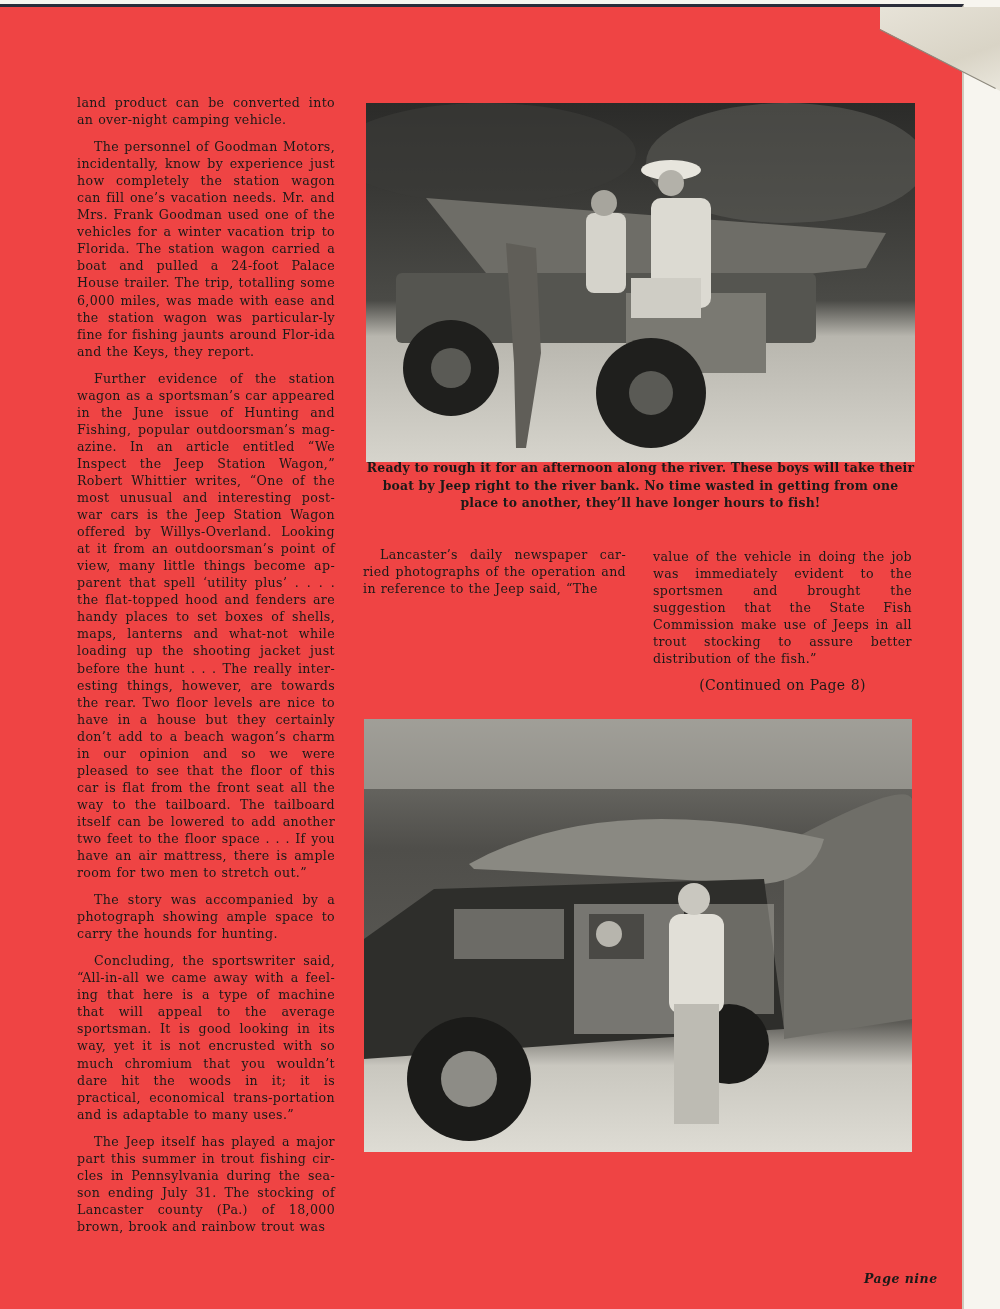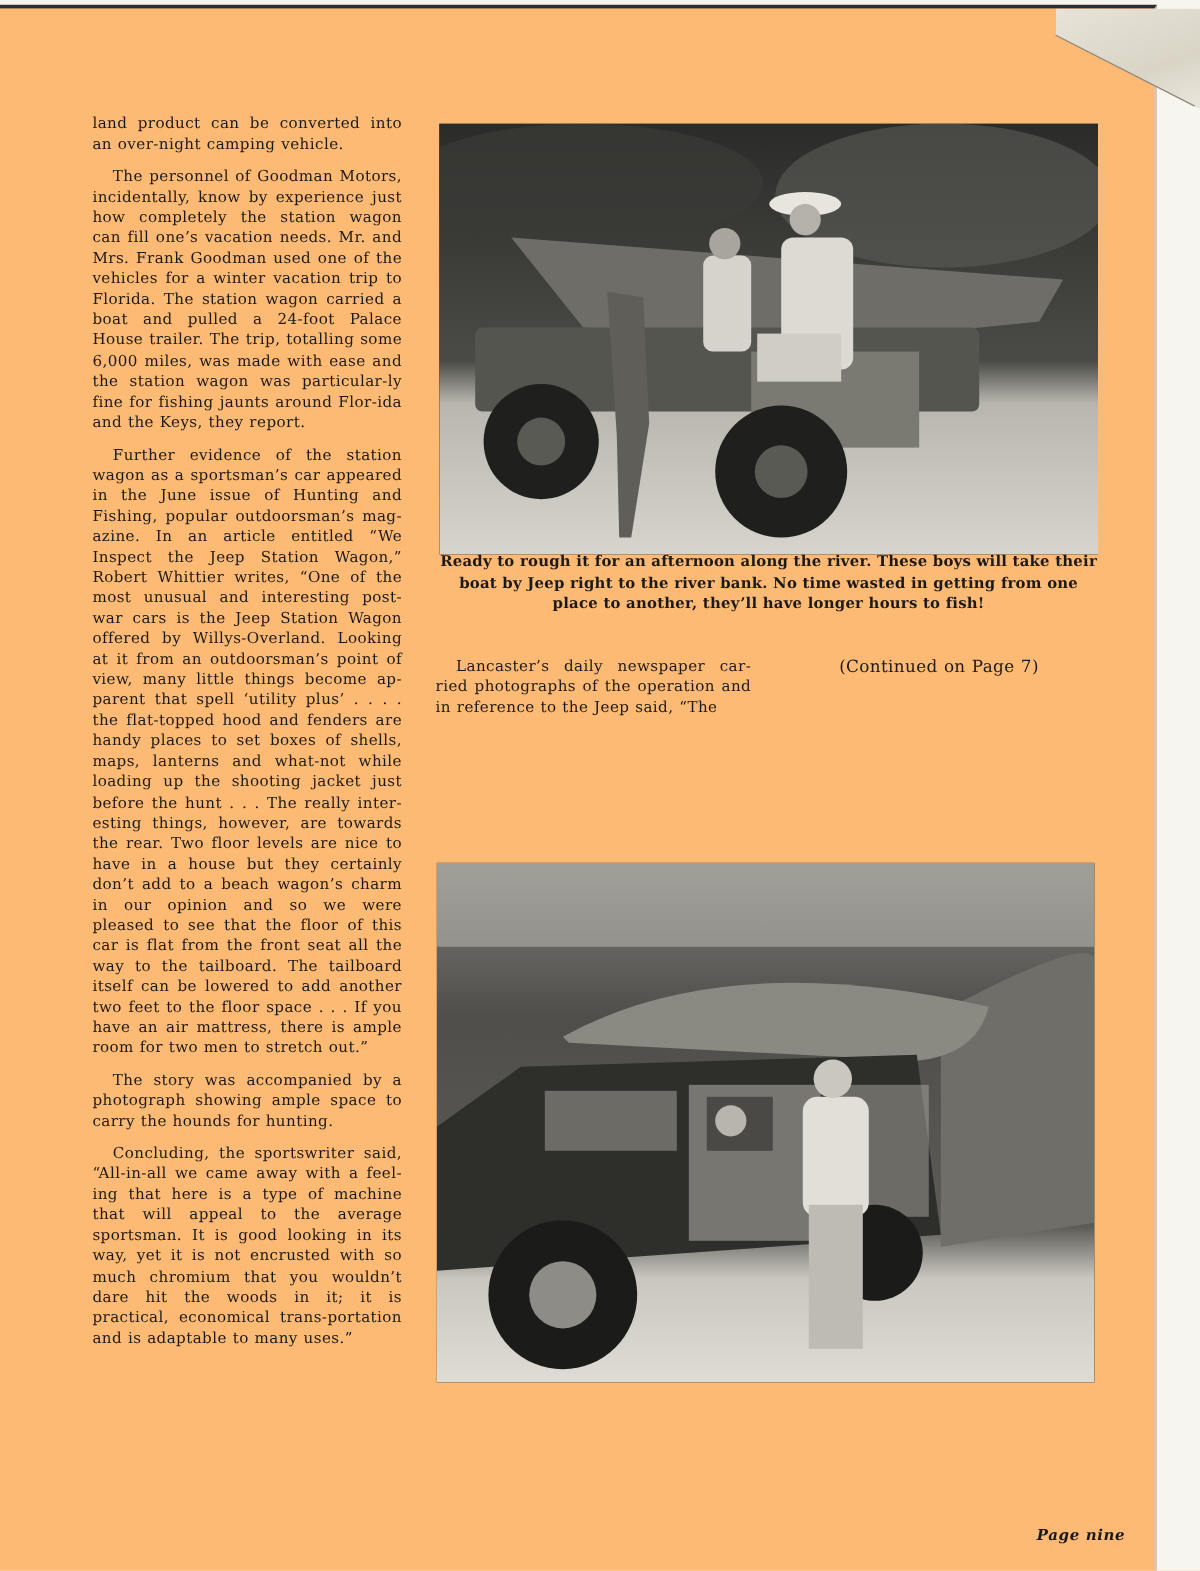--- a/index.html
+++ b/index.html
@@ -4,21 +4,21 @@
   <style>
     html, body { margin:0; padding:0; }
     body {
       width:1000px; height:1309px; position:relative; overflow:hidden;
       background:#f7f5ef;
       font-family:"DejaVu Serif", serif;
       color:#1c1a18;
     }
     .page {
       position:absolute; left:0; top:4px; width:964px; height:1305px;
-      background:#fdba74;
+      background:#ef4444;
       border-top:3px solid #2a2d3a;
       border-right:2px solid #cfcabd;
       box-sizing:border-box;
     }
     .fold {
       position:absolute; left:880px; top:0; width:120px; height:90px;
       background:linear-gradient(160deg,#e7e3d8 0%, #d9d4c6 60%, #ece9df 100%);
       clip-path:polygon(0 22px, 120px 84px, 120px 0, 0 0);
     }
     .fold-line {
@@ -59,20 +59,21 @@
 <div class="page">
   <div class="fold"></div>
   <div class="fold-line"></div>
 
   <div id="col-left" class="col-text">
     <p class="noindent">land product can be converted into an over-night camping vehicle.</p>
     <p>The personnel of Goodman Motors, incidentally, know by experience just how completely the station wagon can fill one’s vacation needs. Mr. and Mrs. Frank Goodman used one of the vehicles for a winter vacation trip to Florida. The station wagon carried a boat and pulled a 24-foot Palace House trailer. The trip, totalling some 6,000 miles, was made with ease and the station wagon was particular-ly fine for fishing jaunts around Flor-ida and the Keys, they report.</p>
     <p>Further evidence of the station wagon as a sportsman’s car appeared in the June issue of Hunting and Fishing, popular outdoorsman’s mag-azine. In an article entitled “We Inspect the Jeep Station Wagon,” Robert Whittier writes, “One of the most unusual and interesting post-war cars is the Jeep Station Wagon offered by Willys-Overland. Looking at it from an outdoorsman’s point of view, many little things become ap-parent that spell ‘utility plus’ . . . . the flat-topped hood and fenders are handy places to set boxes of shells, maps, lanterns and what-not while loading up the shooting jacket just before the hunt . . . The really inter-esting things, however, are towards the rear. Two floor levels are nice to have in a house but they certainly don’t add to a beach wagon’s charm in our opinion and so we were pleased to see that the floor of this car is flat from the front seat all the way to the tailboard. The tailboard itself can be lowered to add another two feet to the floor space . . . If you have an air mattress, there is ample room for two men to stretch out.”</p>
     <p>The story was accompanied by a photograph showing ample space to carry the hounds for hunting.</p>
     <p>Concluding, the sportswriter said, “All-in-all we came away with a feel-ing that here is a type of machine that will appeal to the average sportsman. It is good looking in its way, yet it is not encrusted with so much chromium that you wouldn’t dare hit the woods in it; it is practical, economical trans-portation and is adaptable to many uses.”</p>
+    <p>The Jeep itself has played a major part this summer in trout fishing cir-cles in Pennsylvania during the sea-son ending July 31. The stocking of Lancaster county (Pa.) of 18,000 brown, brook and rainbow trout was</p>
   </div>
 
   <div id="photo-top" class="photo">
     <svg width="549" height="359" viewBox="0 0 549 359">
       <defs>
         <linearGradient id="g1" x1="0" y1="0" x2="0" y2="1">
           <stop offset="0" stop-color="#2b2b29"></stop>
           <stop offset="0.55" stop-color="#4a4a46"></stop>
           <stop offset="0.65" stop-color="#b8b6ae"></stop>
           <stop offset="1" stop-color="#d6d4cc"></stop>
@@ -102,21 +103,22 @@
       <path d="M140,140 L170,145 L175,250 L160,345 L150,345 L148,260 Z" fill="#605e58"></path>
     </svg>
   </div>
   <div id="caption-top" class="caption">Ready to rough it for an afternoon along the river. These boys will take their boat by Jeep right to the river bank. No time wasted in getting from one place to another, they’ll have longer hours to fish!</div>
 
   <div id="col-mid" class="col-text">
     <p>Lancaster’s daily newspaper car-ried photographs of the operation and in reference to the Jeep said, “The</p>
   </div>
 
   <div id="col-right" class="col-text">
-    <p class="continued">(Continued on Page 7)</p>
+    <p class="noindent">value of the vehicle in doing the job was immediately evident to the sportsmen and brought the suggestion that the State Fish Commission make use of Jeeps in all trout stocking to assure better distribution of the fish.”</p>
+    <p class="continued">(Continued on Page 8)</p>
   </div>
 
   <div id="photo-bottom" class="photo">
     <svg width="548" height="433" viewBox="0 0 548 433">
       <defs>
         <linearGradient id="g2" x1="0" y1="0" x2="0" y2="1">
           <stop offset="0" stop-color="#7d7c76"></stop>
           <stop offset="0.3" stop-color="#4f4e4a"></stop>
           <stop offset="0.7" stop-color="#5c5b56"></stop>
           <stop offset="0.8" stop-color="#c9c7bf"></stop>

